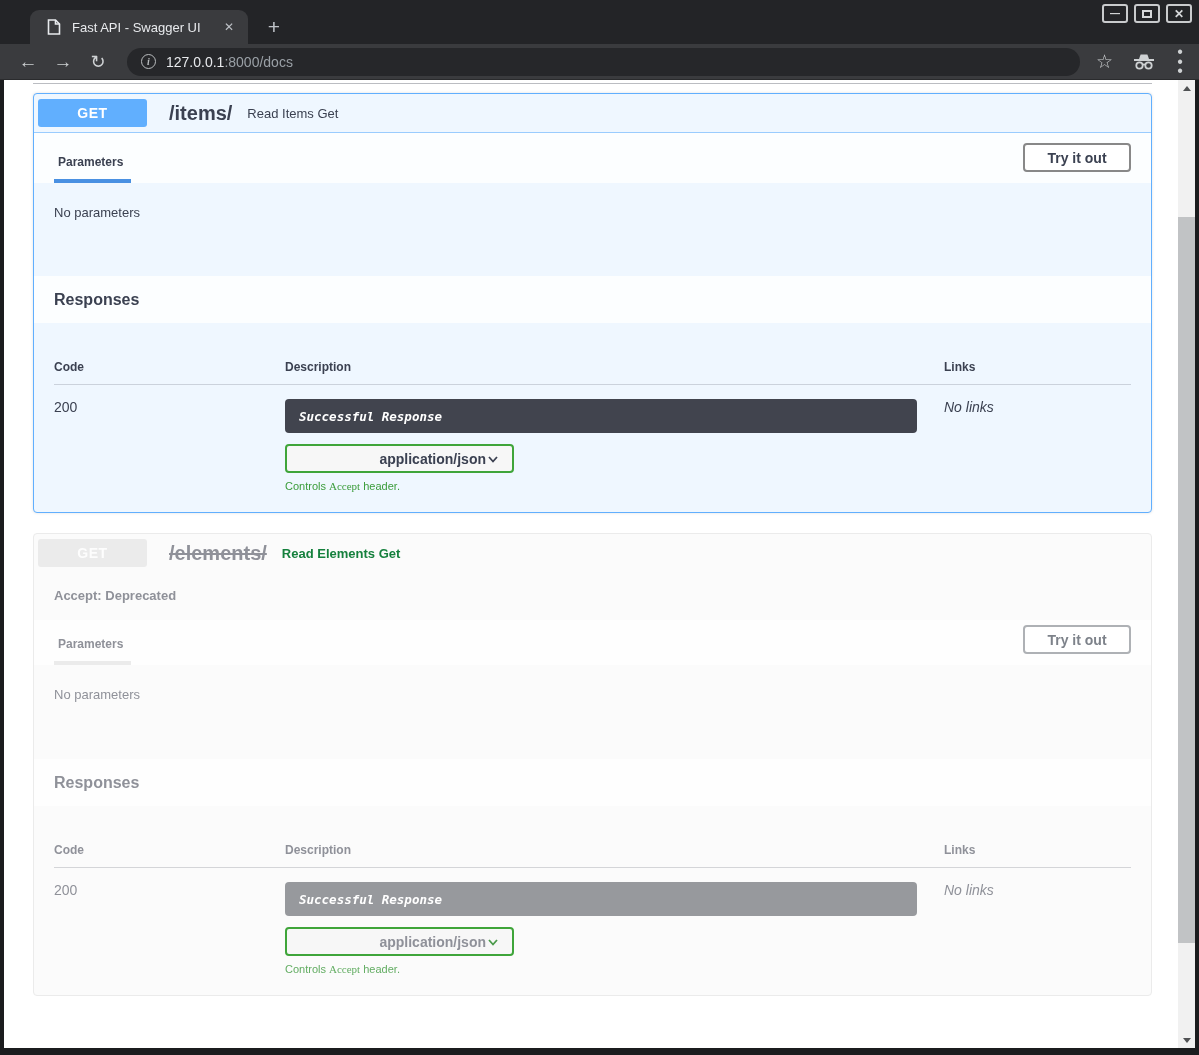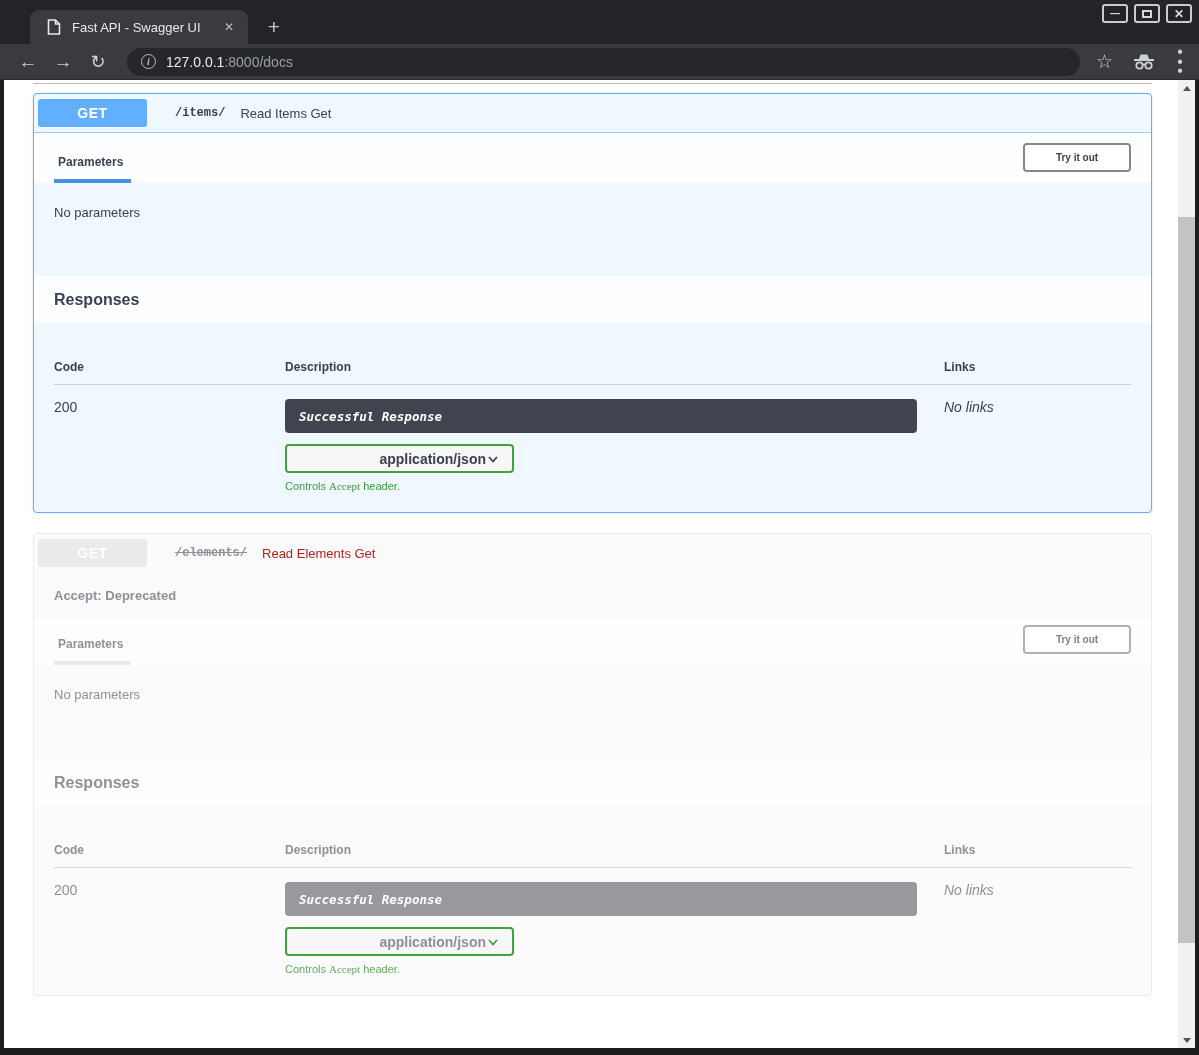--- a/index.html
+++ b/index.html
@@ -72,36 +72,36 @@
   .opblock.deprecated { border:1px solid #ebebeb; background:#fbfbfb; margin-top:20px; }
 
   .op-summary { display:flex; align-items:center; padding:5px 10px 5px 4px; }
   .blue .op-summary { border-bottom:1px solid rgba(97,175,254,.6); }
   .method-badge {
     width:109px; height:28px; border-radius:3px; color:#fff; font-weight:bold; font-size:14px;
     display:flex; align-items:center; justify-content:center; letter-spacing:.5px; flex:none;
   }
   .blue .method-badge { background:#61affe; }
   .deprecated .method-badge { background:#ebebeb; color:#fdfdfd; }
-  .op-path { font-family:Liberation Mono, monospace; font-weight:bold; font-size:12px; color:#3b4151; margin-left:28px; }
+  .op-path { font-family:Liberation Sans, sans-serif; font-weight:bold; font-size:20px; color:#3b4151; margin-left:22px; }
   .deprecated .op-path { color:#8f9199; text-decoration:line-through; }
   .op-desc { font-size:13px; color:#3b4151; margin-left:15px; }
-  .deprecated .op-desc { color:#b91c1c; }
+  .deprecated .op-desc { color:#15803d;font-weight:bold; }
 
   .warning-row { padding:16px 20px 17px 20px; font-size:13px; font-weight:bold; color:#8f9199; }
 
   .section-header {
     background:rgba(255,255,255,.8); display:flex; align-items:flex-end; justify-content:space-between;
     padding:0 20px; min-height:50px;
   }
   .param-tab { font-size:12px; font-weight:bold; color:#3b4151; padding:17px 8px 10px 4px; border-bottom:4px solid #4990e2; }
   .deprecated .param-tab { color:#8f9199; border-bottom-color:#ebebeb; }
   .tryout-btn {
     background:#fff; border:2px solid #888; border-radius:4px; color:#3b4151;
-    font-weight:bold; font-size:10px; width:108px; height:29px; margin-bottom:11px;
+    font-weight:bold; font-size:14px; width:108px; height:29px; margin-bottom:11px;
     font-family:"Liberation Sans", sans-serif;
   }
   .deprecated .tryout-btn { border-color:#aeb1b5; color:#7d828a; }
 
   .resp-header { background:rgba(255,255,255,.8); padding:15px 20px 14px 20px; }
   .section-title { font-size:16px; font-weight:bold; color:#3b4151; }
   .deprecated .section-title { color:#8f9199; }
 
   .section-body { padding:20px; }
   .blue .section-body.params { min-height:93px; }

